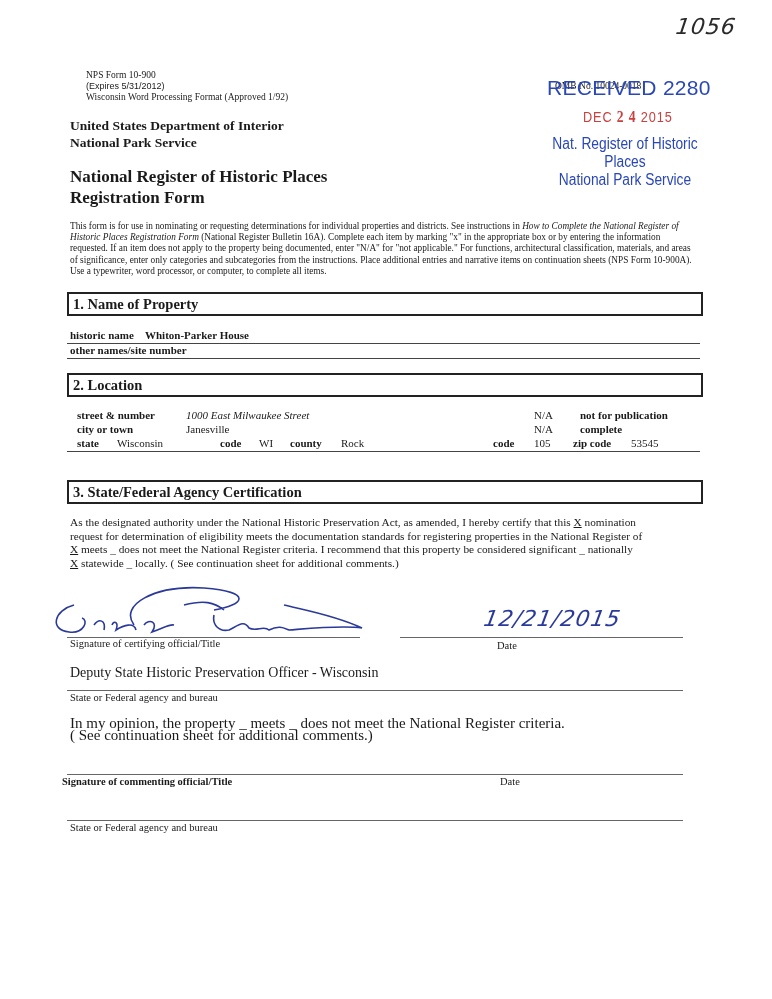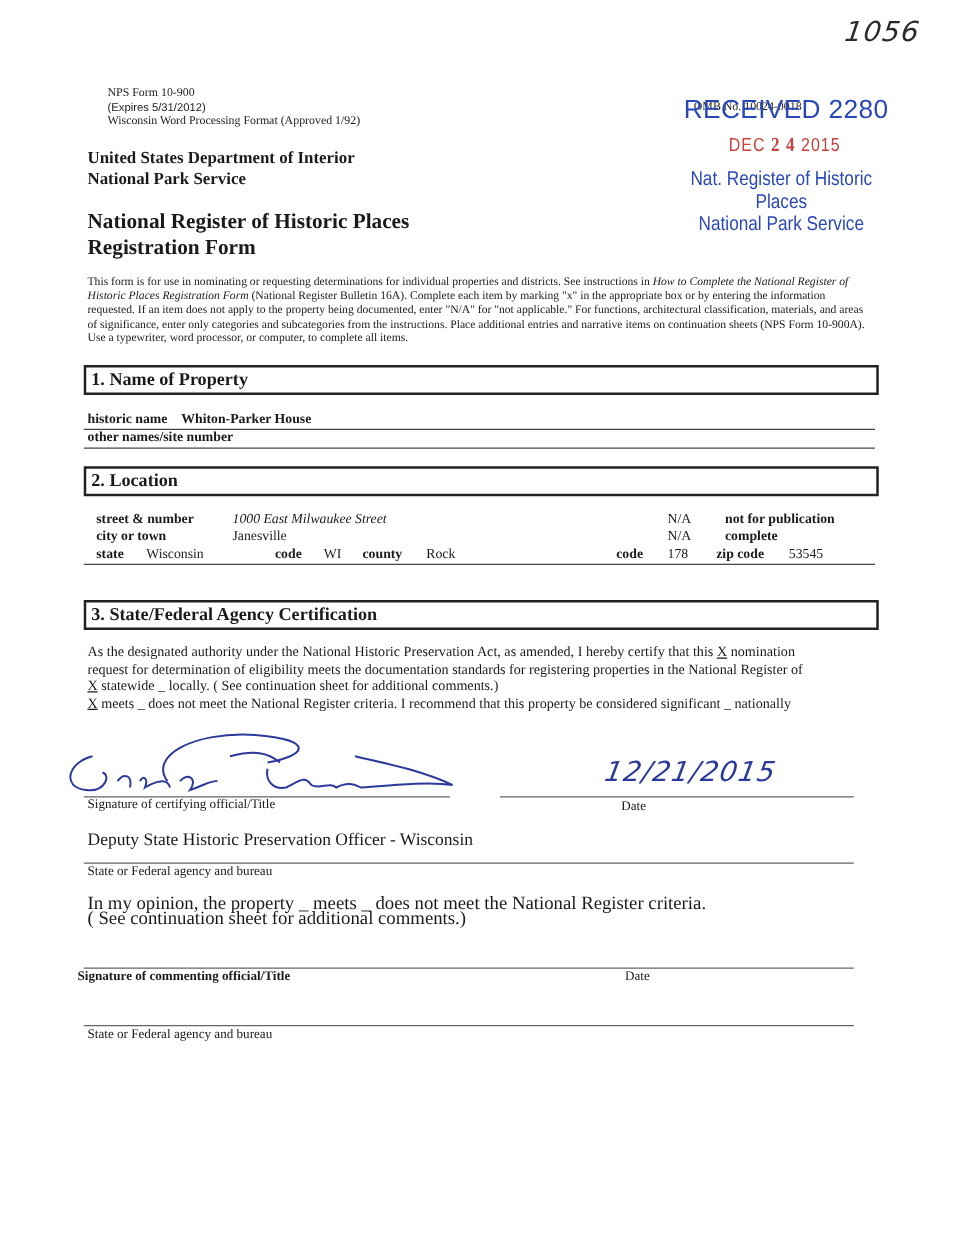--- a/index.html
+++ b/index.html
@@ -93,32 +93,32 @@
 <div class="abs field-value" style="left:534px; top:423px;">N/A</div>
 <div class="abs field-label" style="left:580px; top:423px;">complete</div>
 
 <div class="abs field-label" style="left:77px; top:437px;">state</div>
 <div class="abs field-value" style="left:117px; top:437px;">Wisconsin</div>
 <div class="abs field-label" style="left:220px; top:437px;">code</div>
 <div class="abs field-value" style="left:259px; top:437px;">WI</div>
 <div class="abs field-label" style="left:290px; top:437px;">county</div>
 <div class="abs field-value" style="left:341px; top:437px;">Rock</div>
 <div class="abs field-label" style="left:493px; top:437px;">code</div>
-<div class="abs field-value" style="left:534px; top:437px;">178</div>
+<div class="abs field-value" style="left:534px; top:437px;">105</div>
 <div class="abs field-label" style="left:573px; top:437px;">zip code</div>
 <div class="abs field-value" style="left:631px; top:437px;">53545</div>
 <div class="abs hr" style="top:451px;"></div>
 
 <div class="abs section-box" style="top:480px;">3. State/Federal Agency Certification</div>
 
 <div class="abs body-text" style="top:516px;">
   <div><span>As the designated authority under the National Historic Preservation Act, as amended, I hereby certify that this </span><span class="u">X</span><span> nomination</span></div>
   <div>request for determination of eligibility meets the documentation standards for registering properties in the National Register of</div>
+  <div><span class="u">X</span><span> meets _ does not meet the National Register criteria. I recommend that this property be considered significant _ nationally</span></div>
   <div><span class="u">X</span><span> statewide _ locally. ( See continuation sheet for additional comments.)</span></div>
-  <div><span class="u">X</span><span> meets _ does not meet the National Register criteria. I recommend that this property be considered significant _ nationally</span></div>
 </div>
 
 <svg class="abs" style="left:44px; top:580px;" width="330" height="60">
   <path d="M30 25 C10 30 5 50 25 52 C40 54 45 40 38 38 M50 45 C55 38 62 40 60 50 M68 45 C70 40 75 42 72 50 C80 45 90 42 92 50 M100 45 C105 38 115 42 108 52 C120 48 125 44 130 45" fill="none" stroke="#2b3a9a" stroke-width="1.6"></path>
   <path d="M90 45 C75 25 110 5 160 8 C210 12 200 25 170 30 M140 25 C160 20 170 22 180 30 M170 35 C168 45 175 52 185 50 C195 45 200 40 205 48 C212 52 220 45 225 50 C235 45 240 48 245 50 C270 48 300 45 318 48 C290 35 260 30 240 25" fill="none" stroke="#2b3a9a" stroke-width="1.6"></path>
 </svg>
 
 <div class="abs hr hr-thin" style="top:637px; width:293px;"></div>
 <div class="abs hr hr-thin" style="top:637px; left:400px; width:283px;"></div>
 <div class="abs small-label" style="left:70px; top:638px;">Signature of certifying official/Title</div>

